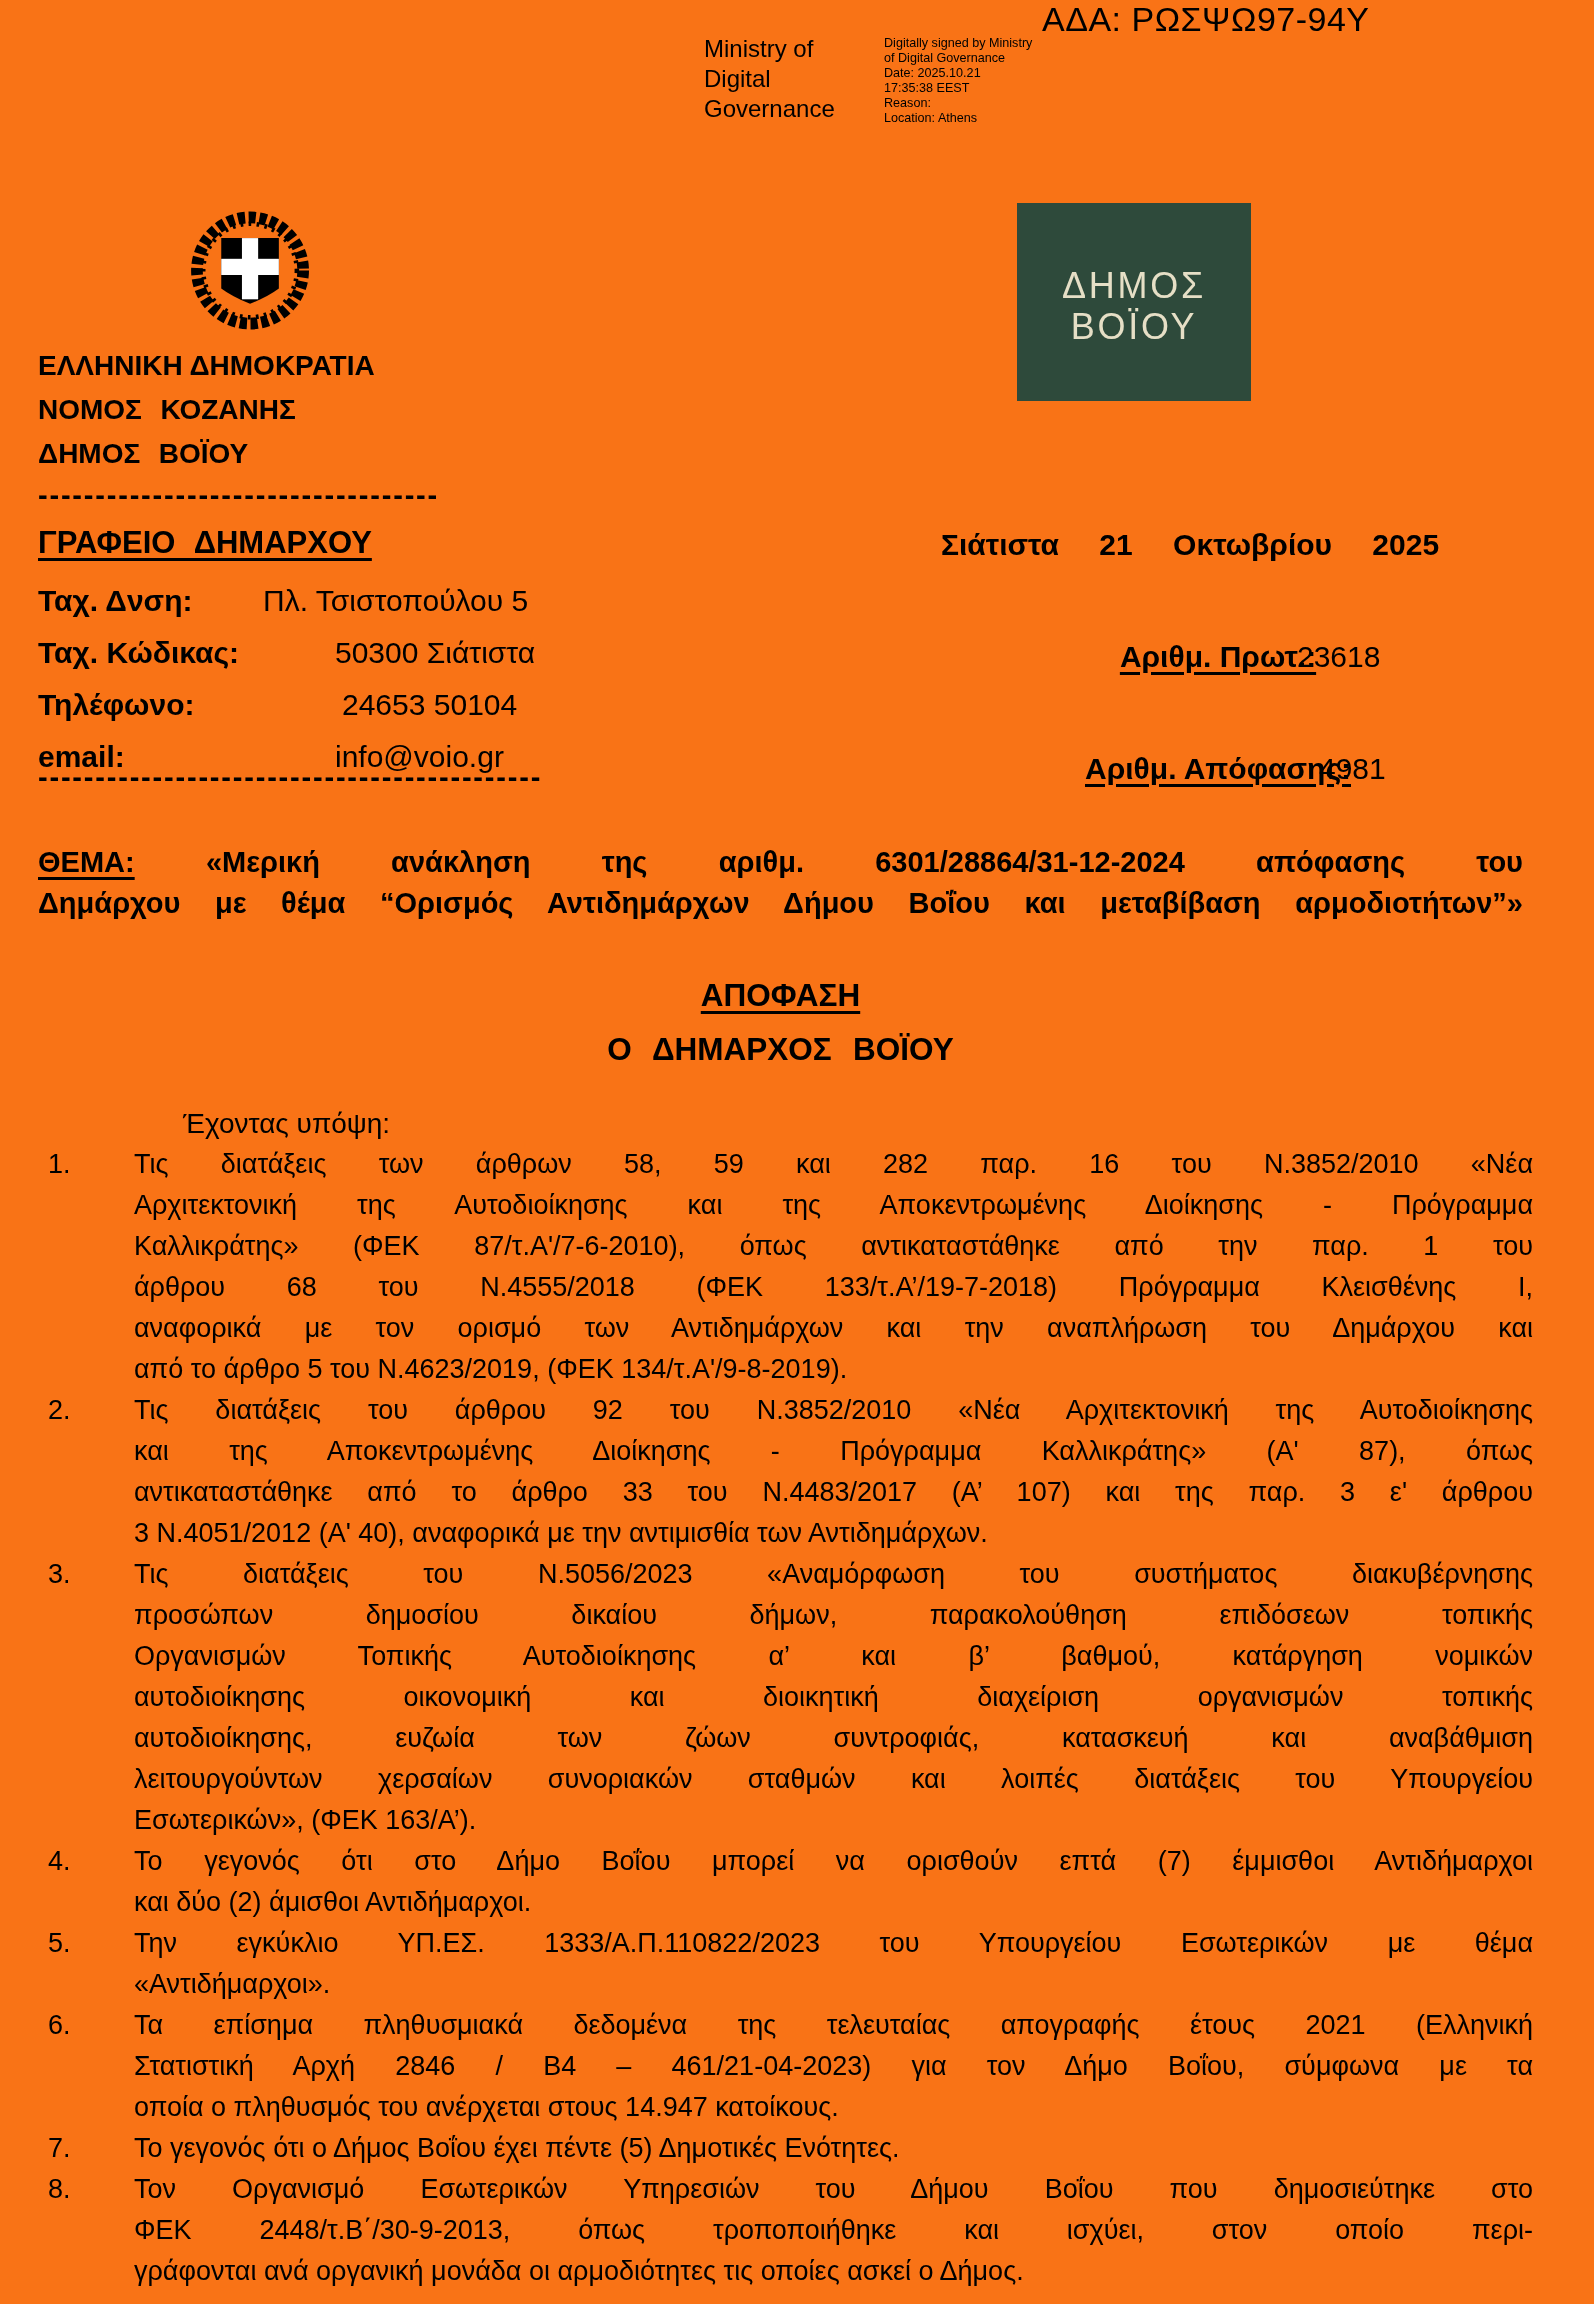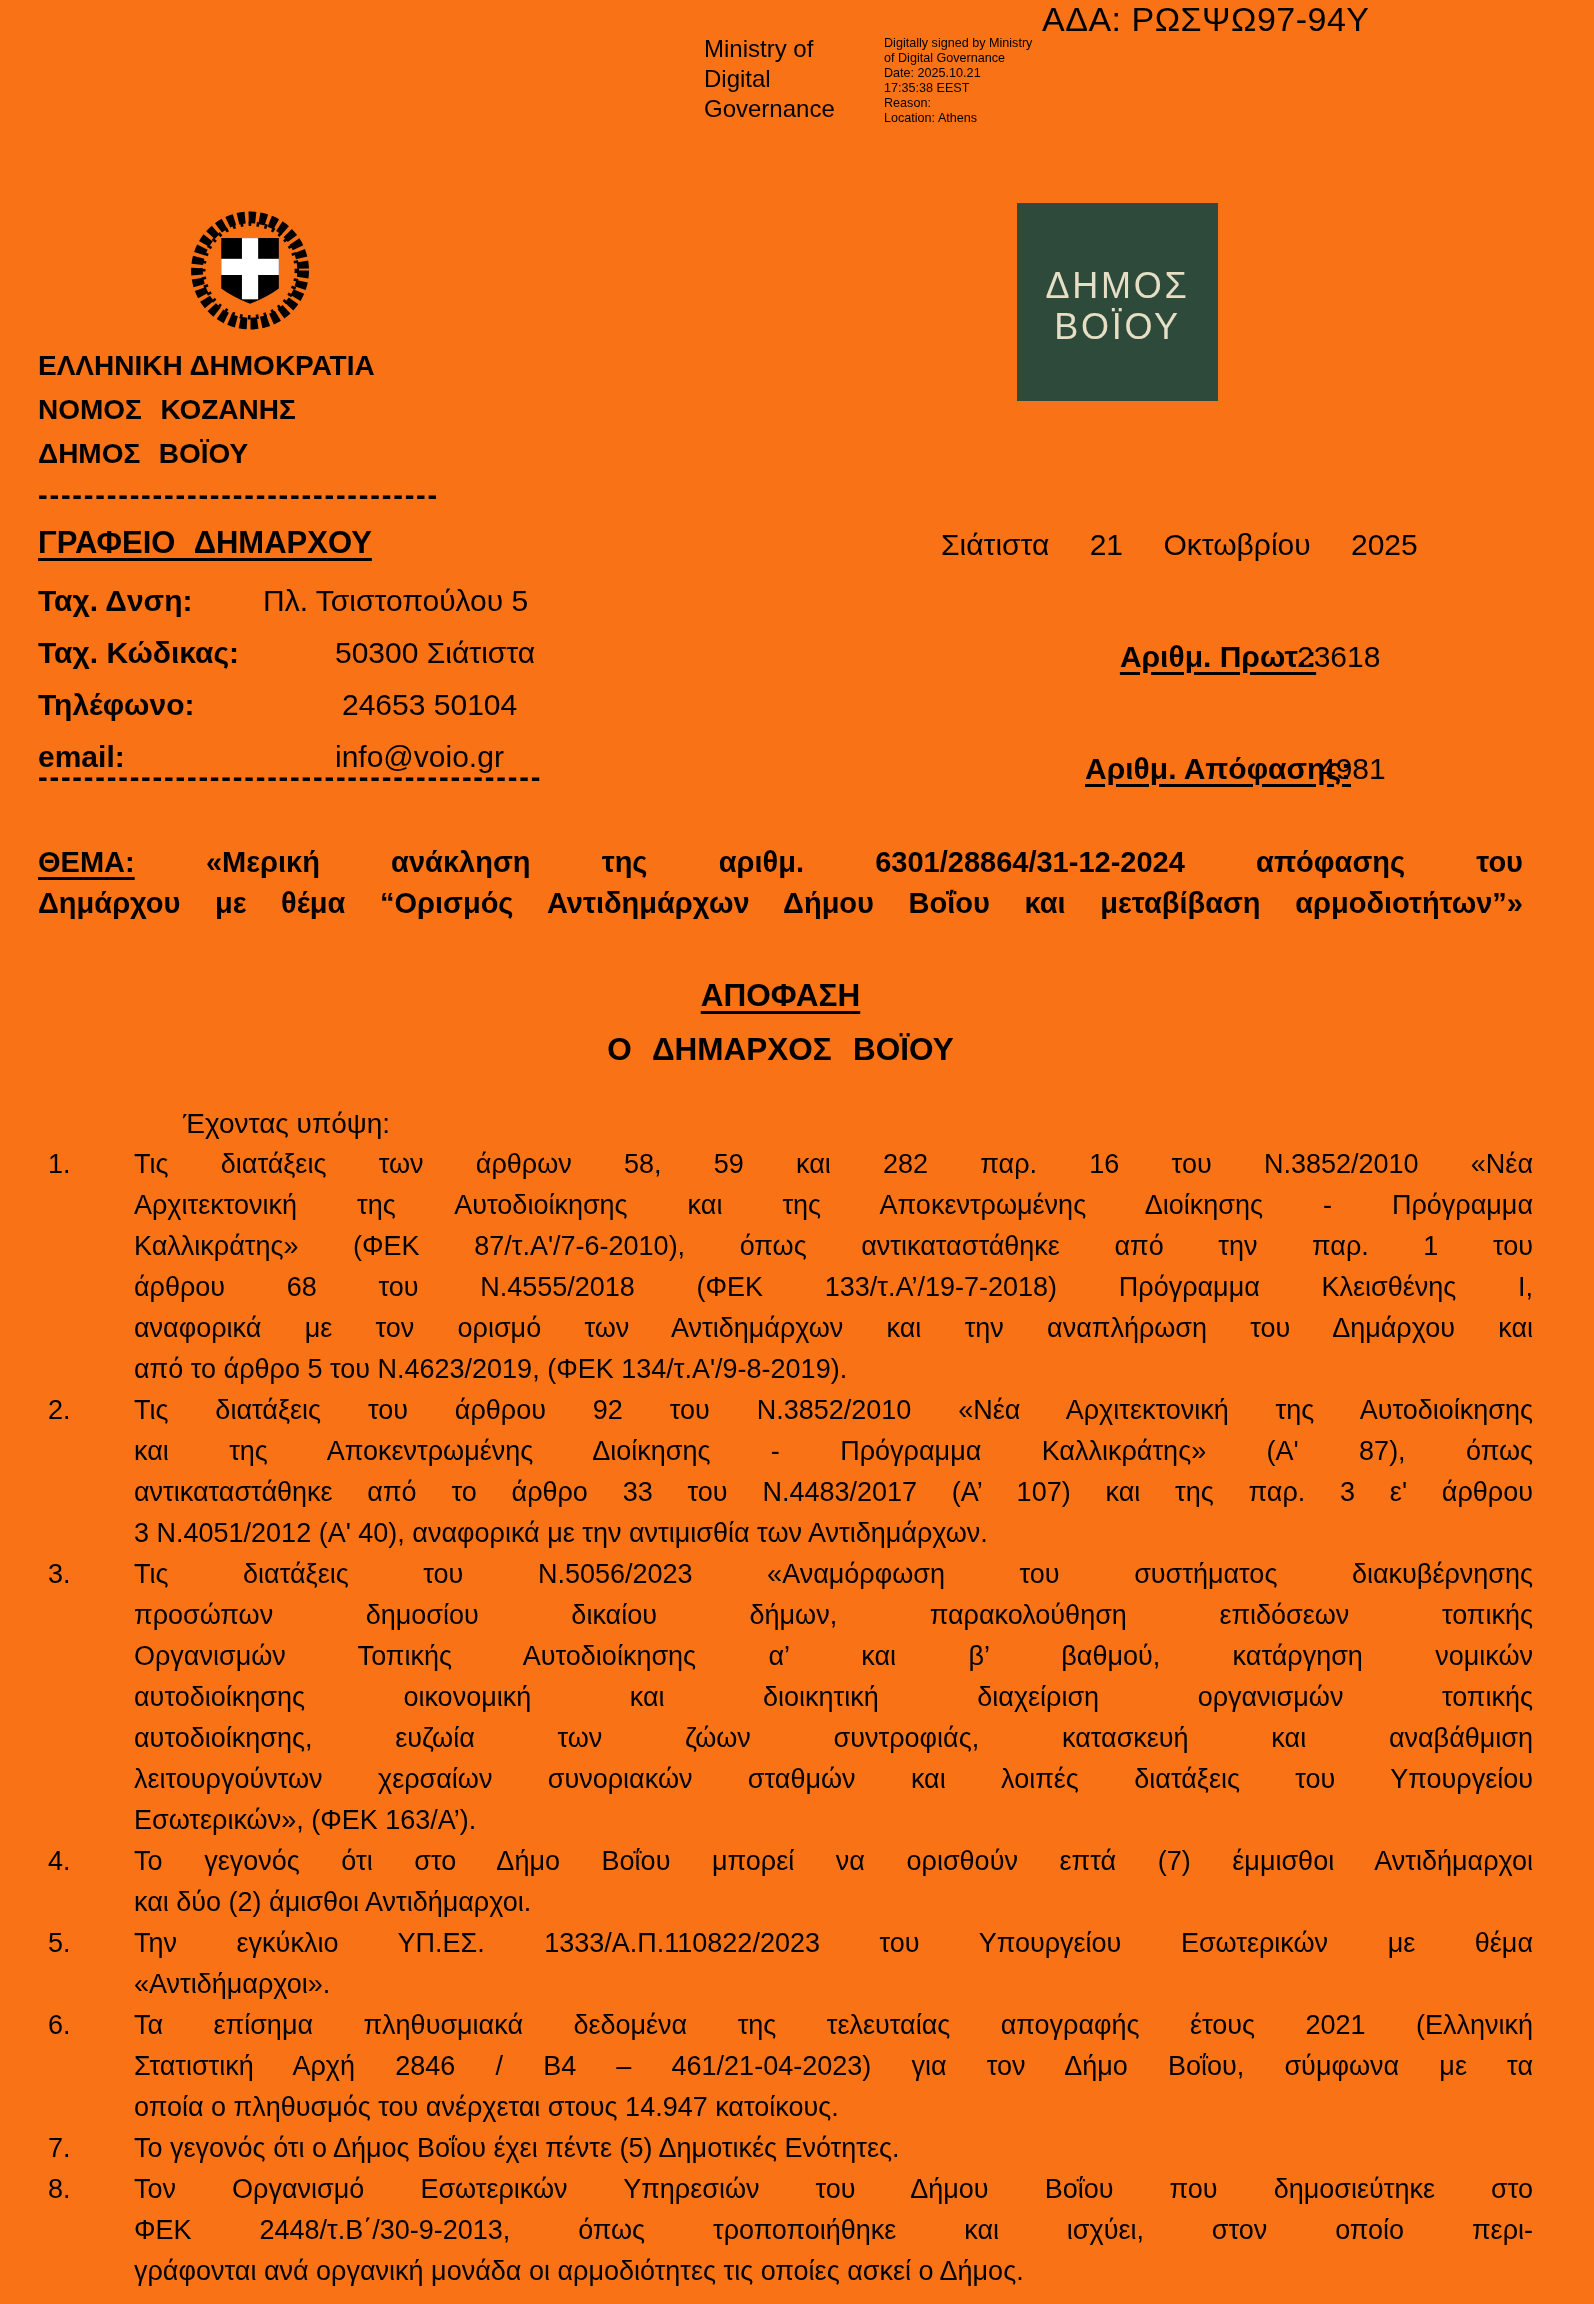--- a/index.html
+++ b/index.html
@@ -14,21 +14,21 @@
   
   .ada { position:absolute; left:1042px; top:0px; font-size:34px; letter-spacing:0.5px; }
   .ministry-name { position:absolute; left:704px; top:34px; font-size:24px; line-height:30px; }
   .sig-details { position:absolute; left:884px; top:36px; font-size:12.6px; line-height:15px; }
 
   
   .emblem { position:absolute; left:185px; top:203px; width:131px; height:135px; }
 
   
   .logo {
-    position:absolute; left:1017px; top:203px; width:201px; height:198px;
+    position:absolute; left:1017px; top:203px; width:234px; height:198px;
     display:flex; flex-direction:column; align-items:center; justify-content:center;
     padding-top:7.2px; box-sizing:border-box;
     font-size:36px; letter-spacing:2.7px; line-height:41px; font-weight:400;
   }
 
   
   .left-header { position:absolute; left:38px; top:344px; width:594px; }
   .title { font-weight:bold; font-size:28px; line-height:44px; white-space:nowrap; }
   .title.sp { word-spacing:10.8px; }
   .dash { font-weight:bold; font-size:29px; line-height:31px; letter-spacing:1.8px; margin-top:3.6px; white-space:nowrap; }
@@ -37,21 +37,21 @@
   .crow { position:relative; height:52px; font-size:30px; line-height:36px; white-space:nowrap; }
   .clabel { font-weight:bold; }
   .cval { position:absolute; top:0; }
   .crow.r1 .cval { left:225px; }
   .crow.r2 .cval { left:297px; }
   .crow.r3 .cval { left:304px; }
   .crow.r4 .cval { left:297px; }
 
   
   .right-header { position:absolute; left:941px; top:526px; width:554px; }
-  .daterow { font-weight:normal; font-size:30px; line-height:38px; word-spacing:32px; white-space:nowrap; }
+  .daterow { font-weight:bold; font-size:30px; line-height:38px; word-spacing:32px; white-space:nowrap; }
   .rrow { position:relative; font-size:30px; line-height:38px; white-space:nowrap;text-align:center; }
   .rrow .rlabel { font-weight:bold; }
   .rrow.p { margin-top:74px; }
   .rrow.d { margin-top:74px; }
   .rrow .rval { position:absolute; top:0; font-weight:normal; }
   .rrow.p .rval { left:356px; }
   .rrow.d .rval { left:378px; }
 
   
   .divider-long { position:absolute; left:38px; top:761px; font-weight:bold; font-size:29px; letter-spacing:1.8px; white-space:nowrap; }

